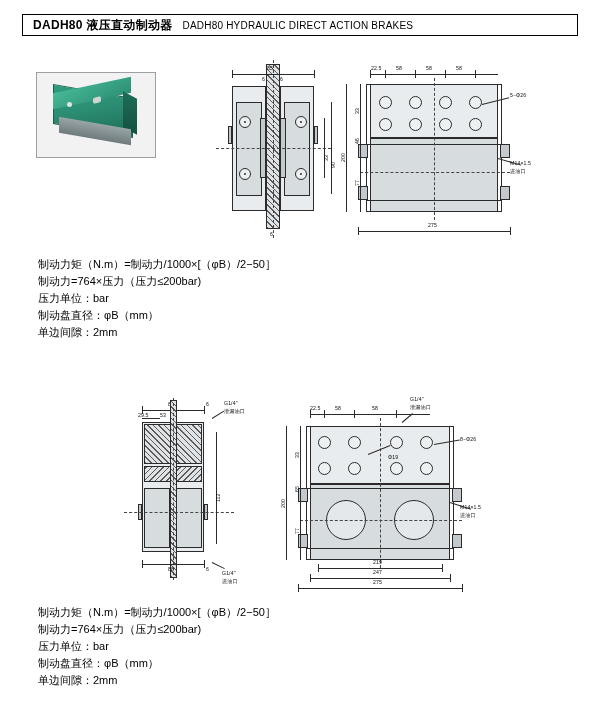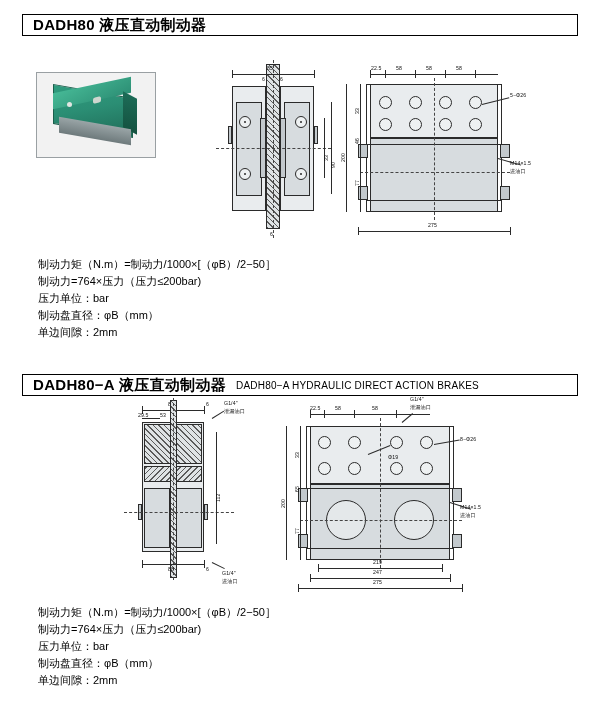--- a/index.html
+++ b/index.html
@@ -10,21 +10,21 @@
   }
   .page{position:relative;width:600px;height:710px;}
 
   
   .sec-title{
     position:absolute;left:22px;width:556px;height:22px;
     border:1px solid #000;box-sizing:border-box;
     display:flex;align-items:center;padding-left:10px;gap:10px;
     background:#fff;
   }
-  .sec-title .cn{font-size:15px;font-weight:bold;letter-spacing:0.3px;}
+  .sec-title .cn{font-size:12px;font-weight:bold;letter-spacing:0.3px;}
   .sec-title .en{font-size:10px;letter-spacing:0.2px;}
 
   
   .photo-box{
     position:absolute;border:1px solid #9aa0a3;background:#f2f2f2;
     overflow:hidden;
   }
   .photo-inner{position:absolute;inset:0;}
   .prism{
     position:absolute;
@@ -66,20 +66,21 @@
     pointer-events:none;user-select:none;
   }
 </style>
 </head>
 <body>
 
 <div class="page">
 
   <div class="sec-title" style="top:14px;">
     <span class="cn">DADH80 液压直动制动器</span>
+    <span class="en">DADH80 HYDRAULIC DIRECT ACTION BRAKES</span>
   </div>
 
   <div class="photo-box" style="left:36px;top:72px;width:118px;height:84px;">
     <div class="photo-inner">
       <div class="prism" style="left:16px;top:18px;width:78px;height:38px;transform:skewY(10deg);border:1px solid #1b5f4c;"></div>
       <div class="prism" style="left:16px;top:12px;width:78px;height:16px;transform:skewY(-12deg);background:linear-gradient(160deg,#46b996,#2d8f75);"></div>
       <div class="prism" style="left:86px;top:22px;width:14px;height:36px;transform:skewY(28deg);background:linear-gradient(160deg,#1d6d58,#14513f);"></div>
       <div style="position:absolute;left:22px;top:50px;width:72px;height:16px;background:linear-gradient(180deg,#9aa5a7,#6e7a7c);transform:skewY(10deg);"></div>
       <div style="position:absolute;left:56px;top:24px;width:8px;height:6px;background:#cfd6cf;border-radius:2px;transform:skewY(-12deg);"></div>
       <div style="position:absolute;left:30px;top:29px;width:5px;height:5px;background:#e2e6e2;border-radius:50%;"></div>
@@ -189,24 +190,20 @@
 
   <div class="formula" style="top:256px;">
     <div>制动力矩（N.m）=制动力/1000×[（φB）/2−50］</div>
     <div>制动力=764×压力（压力≤200bar)</div>
     <div>压力单位：bar</div>
     <div>制动盘直径：φB（mm）</div>
     <div>单边间隙：2mm</div>
   </div>
 
 
-  <div class="sec-title" style="top:374px;">
-    <span class="cn">DADH80−A 液压直动制动器</span>
-    <span class="en">DADH80−A HYDRAULIC DIRECT ACTION BRAKES</span>
-  </div>
 
   <div class="dwg" style="left:120px;top:392px;width:140px;height:200px;">
 
     <div class="ln hl" style="left:22px;top:18px;width:62px;"></div>
     <div class="ln vl" style="left:22px;top:14px;height:8px;"></div>
     <div class="ln vl" style="left:84px;top:14px;height:8px;"></div>
     <div class="dim" style="left:48px;top:9px;">85</div>
     <div class="dim" style="left:86px;top:9px;">6</div>
 
     <div class="dim" style="left:104px;top:8px;">G1/4"</div>

